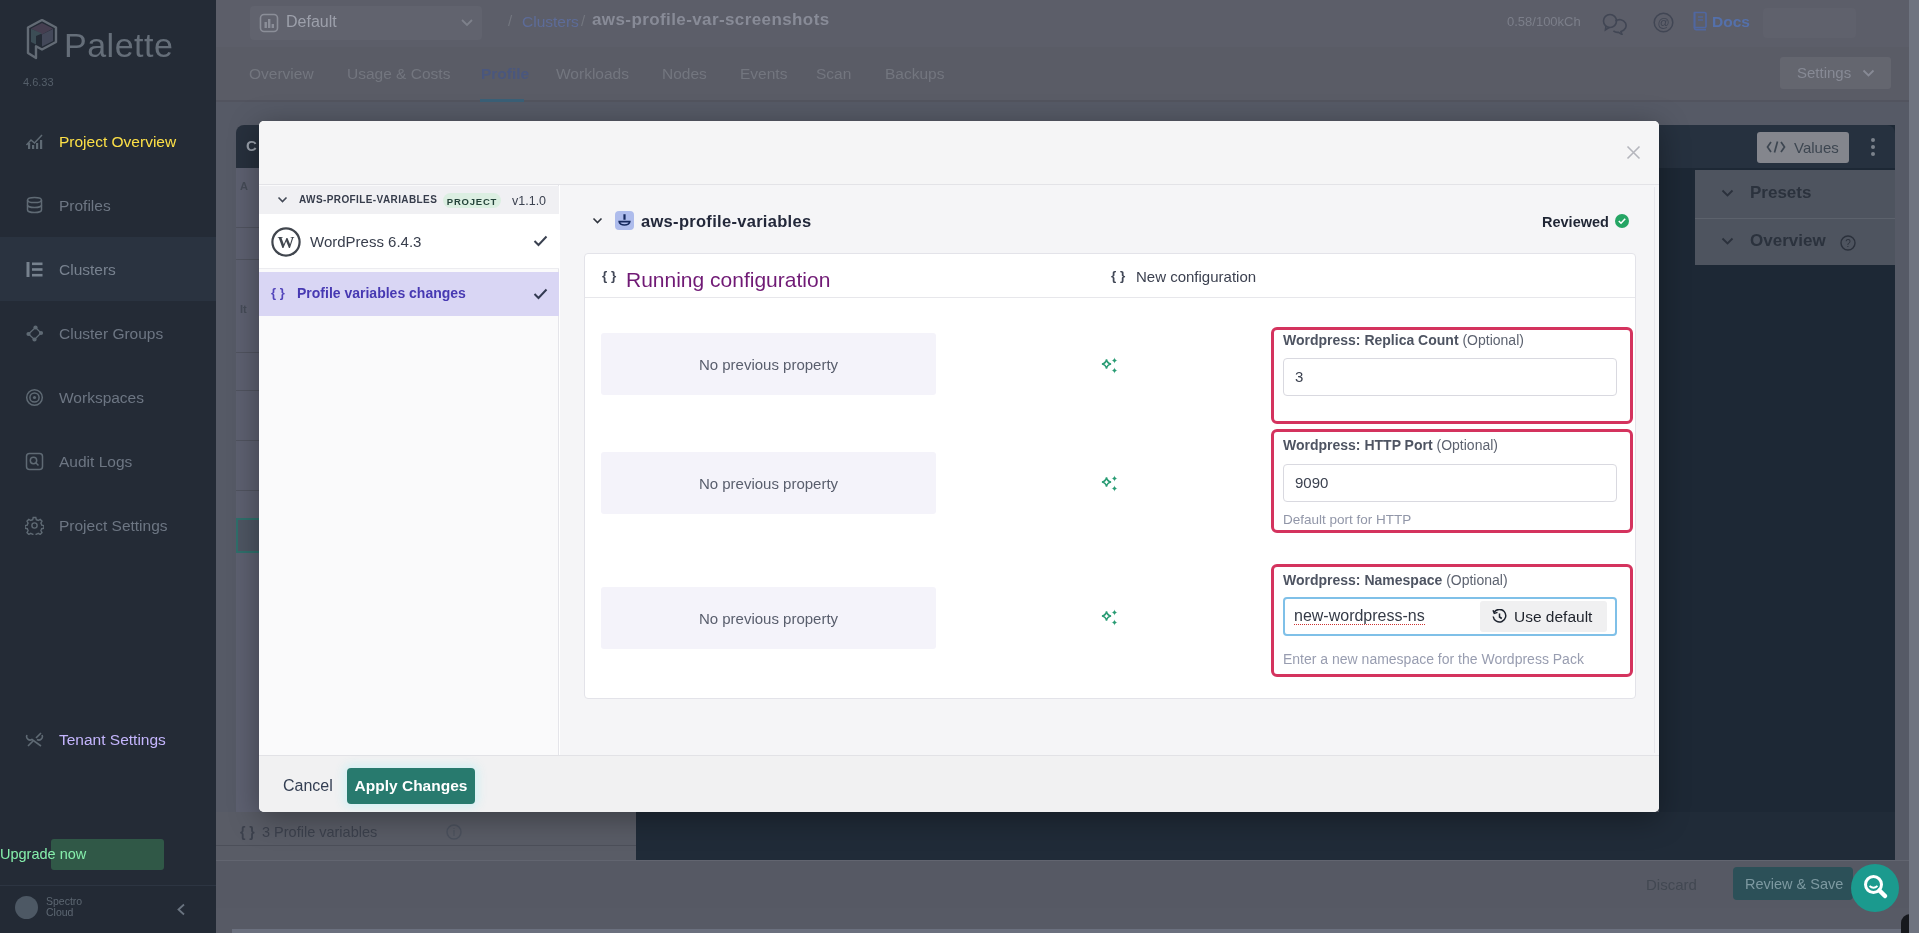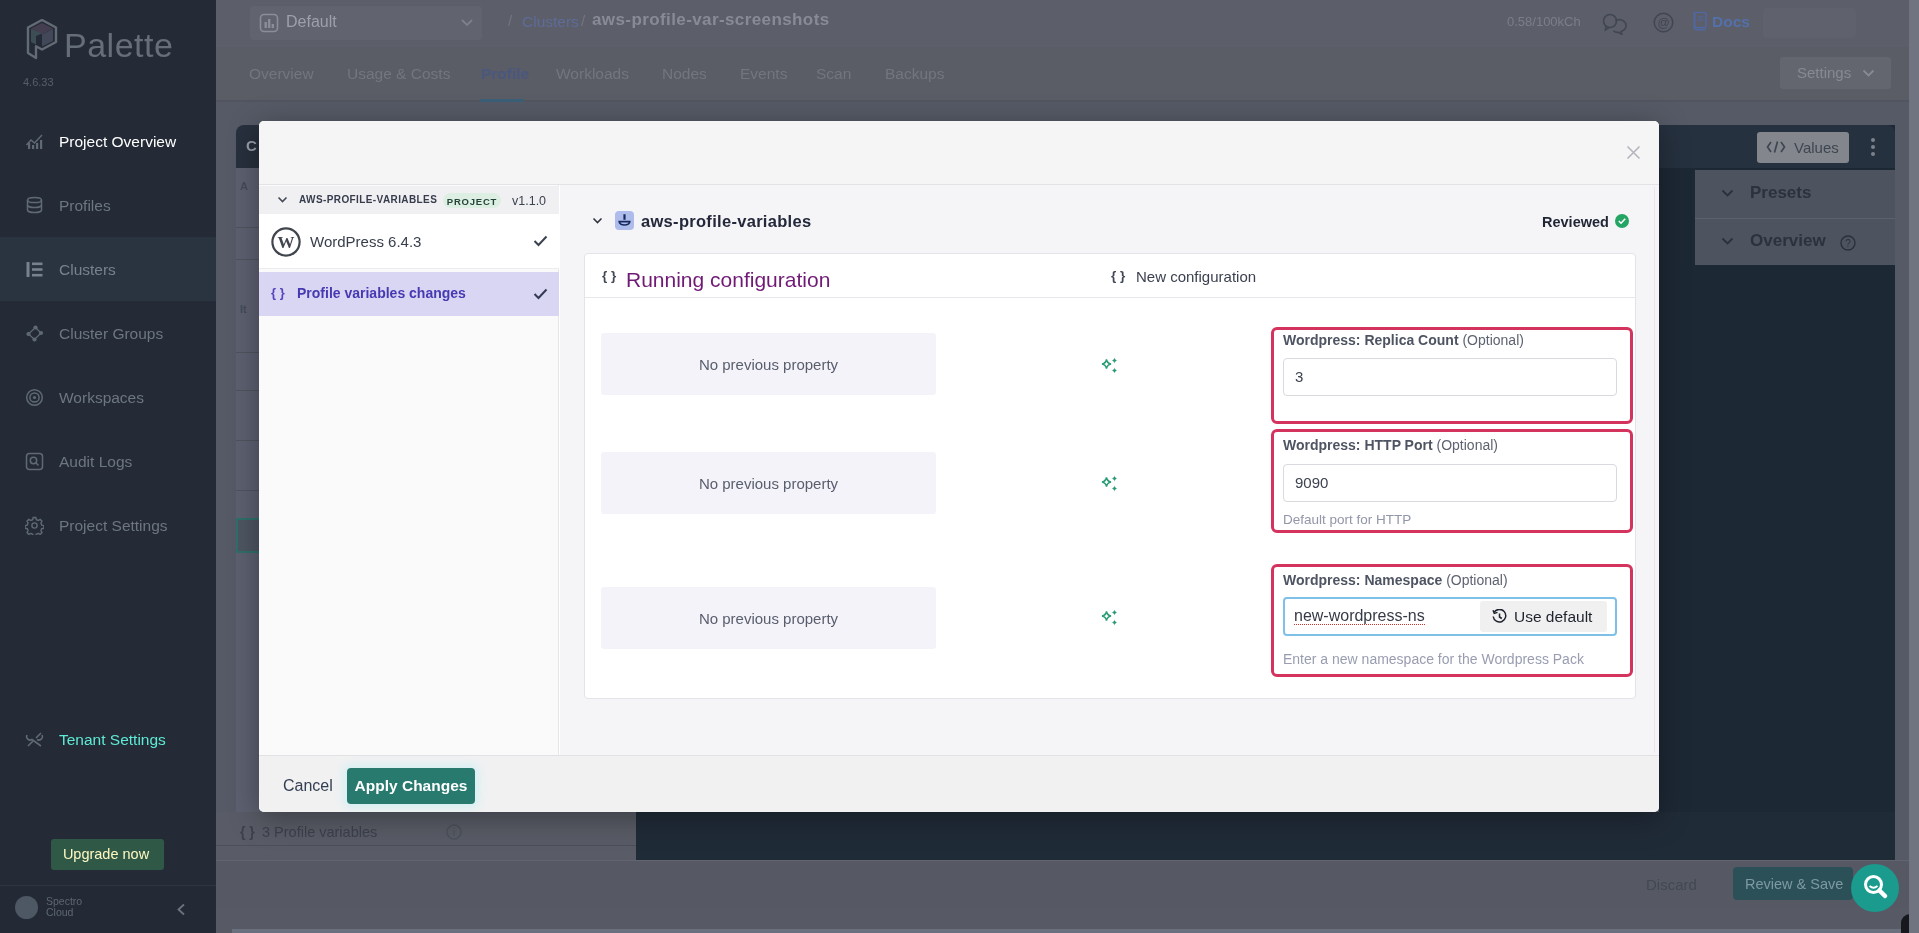--- a/index.html
+++ b/index.html
@@ -152,21 +152,21 @@
 
 <div class="abs" style="left:0;top:237px;width:216px;height:64px;background:#2a3340;"></div>
 
 <svg class="abs" style="left:25px;top:132px;" width="19" height="19" viewBox="0 0 19 19">
       <path d="M1.5 13 L6 8 L9.5 11 L17 3" fill="none" stroke="#5f6a74" stroke-width="1.5"></path>
       <rect x="3" y="11" width="2.2" height="6" fill="#5f6a74"></rect>
       <rect x="7" y="13" width="2.2" height="4" fill="#5f6a74"></rect>
       <rect x="11" y="11" width="2.2" height="6" fill="#5f6a74"></rect>
       <rect x="15" y="8" width="2.2" height="9" fill="#5f6a74"></rect>
     </svg>
-<div class="abs" style="left:59px;top:133px;font-size:15.5px;color:#ffffff;">Project Overview</div>
+<div class="abs" style="left:59px;top:133px;font-size:15.5px;color:#fde047;">Project Overview</div>
 <svg class="abs" style="left:25px;top:196px;" width="19" height="19" viewBox="0 0 19 19">
       <ellipse cx="9.5" cy="4" rx="7" ry="2.6" fill="none" stroke="#5f6a74" stroke-width="1.5"></ellipse>
       <path d="M2.5 4 V9 c0 1.4 3.1 2.6 7 2.6 s7-1.2 7-2.6 V4" fill="none" stroke="#5f6a74" stroke-width="1.5"></path>
       <path d="M2.5 9 V14 c0 1.4 3.1 2.6 7 2.6 s7-1.2 7-2.6 V9" fill="none" stroke="#5f6a74" stroke-width="1.5"></path>
     </svg>
 <div class="abs" style="left:59px;top:197px;font-size:15.5px;color:#6d7683;">Profiles</div>
 <svg class="abs" style="left:25px;top:260px;" width="19" height="19" viewBox="0 0 19 19">
       <rect x="1.5" y="2" width="3" height="15" fill="#77828e"></rect>
       <rect x="7" y="2.5" width="10.5" height="2.6" fill="#77828e"></rect>
       <rect x="7" y="8.2" width="10.5" height="2.6" fill="#77828e"></rect>
@@ -196,24 +196,24 @@
 <svg class="abs" style="left:25px;top:516px;" width="19" height="19" viewBox="0 0 19 19">
       <path d="M8.2 1.5 h2.6 l0.5 2.2 a6 6 0 0 1 1.9 0.8 l2-1.1 1.8 1.8-1.1 2 a6 6 0 0 1 0.8 1.9 l2.2 0.5 v2.6 l-2.2 0.5 a6 6 0 0 1-0.8 1.9 l1.1 2-1.8 1.8-2-1.1 a6 6 0 0 1-1.9 0.8 l-0.5 2.2 h-2.6 l-0.5-2.2 a6 6 0 0 1-1.9-0.8 l-2 1.1-1.8-1.8 1.1-2 a6 6 0 0 1-0.8-1.9 l-2.2-0.5 v-2.6 l2.2-0.5 a6 6 0 0 1 0.8-1.9 l-1.1-2 1.8-1.8 2 1.1 a6 6 0 0 1 1.9-0.8 z" fill="none" stroke="#5f6a74" stroke-width="1.4"></path>
       <circle cx="9.5" cy="9.5" r="2.6" fill="none" stroke="#5f6a74" stroke-width="1.4"></circle>
     </svg>
 <div class="abs" style="left:59px;top:517px;font-size:15.5px;color:#6d7683;">Project Settings</div>
 <svg class="abs" style="left:25px;top:730px;" width="19" height="19" viewBox="0 0 19 19">
       <path d="M3 16 L8 11 M11 8 L16 3" stroke="#5f6a74" stroke-width="1.6" fill="none"></path>
       <path d="M2 5 a3.5 3.5 0 0 0 5 4.5 L16 16" stroke="#5f6a74" stroke-width="1.6" fill="none"></path>
       <path d="M17 5 a3.5 3.5 0 0 1-5 4.5" stroke="#5f6a74" stroke-width="1.6" fill="none"></path>
     </svg>
-<div class="abs" style="left:59px;top:731px;font-size:15.5px;color:#5eead4;">Tenant Settings</div>
+<div class="abs" style="left:59px;top:731px;font-size:15.5px;color:#c4b5fd;">Tenant Settings</div>
 
 <div class="abs" style="left:51px;top:839px;width:113px;height:31px;background:#305847;border-radius:3px;"></div>
-<div class="abs" style="left:0;top:846px;width:212px;text-align:center;font-size:14.5px;color:#fef9c3;">Upgrade now</div>
+<div class="abs" style="left:0;top:846px;width:212px;font-size:14.5px;color:#86efac;">Upgrade now</div>
 
 <div class="abs" style="left:0;top:885px;width:216px;height:48px;background:#232a35;border-top:1px solid #2d3542;"></div>
 <div class="abs" style="left:15px;top:896px;width:23px;height:23px;border-radius:50%;background:#4d5864;"></div>
 <div class="abs" style="left:46px;top:896px;font-size:10.5px;color:#5d6772;line-height:11px;">Spectro<br>Cloud</div>
 <svg class="abs" style="left:176px;top:903px;" width="10" height="13" viewBox="0 0 10 13">
       <path d="M8 1.5 L2.5 6.5 L8 11.5" fill="none" stroke="#6a7480" stroke-width="1.8"></path>
     </svg>
 
 <div class="abs" id="modal" style="left:259px;top:121px;width:1400px;height:691px;background:#fff;border-radius:5px;box-shadow:0 6px 30px rgba(0,0,0,0.35);overflow:hidden;">
 

